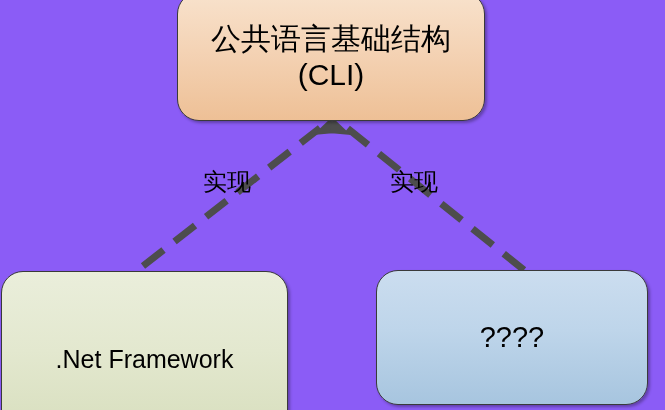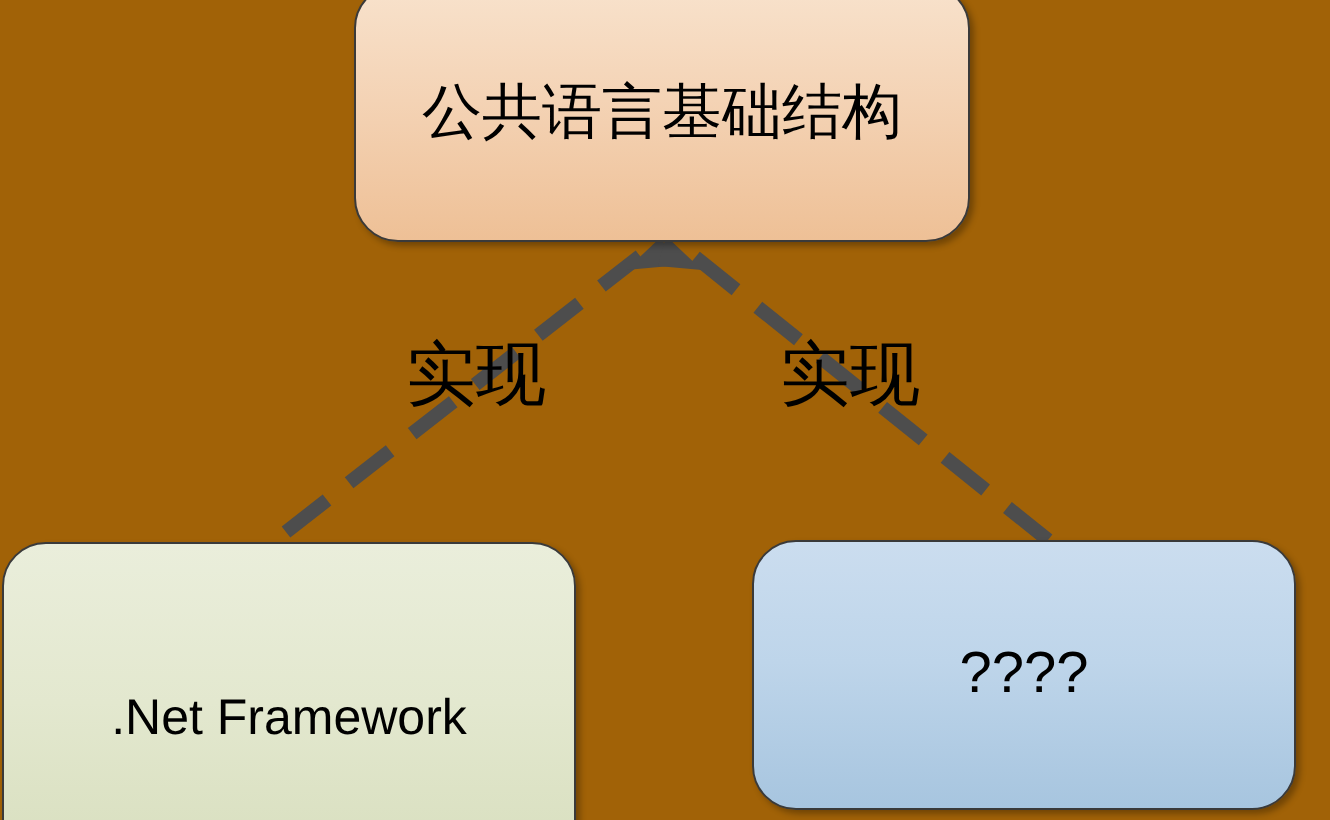--- a/index.html
+++ b/index.html
@@ -4,21 +4,21 @@
 <style>
   html, body {
     margin: 0;
     padding: 0;
     background: #ffffff;
   }
   #canvas {
     position: relative;
     width: 665px;
     height: 410px;
-    background: #a16207;
+    background: #8b5cf6;
     overflow: hidden;
     font-family: "Liberation Sans", "DejaVu Sans", sans-serif;
   }
 
   
   .node {
     position: absolute;
     box-sizing: border-box;
     border: 1px solid #3a3a3a;
     border-radius: 22px;
@@ -66,21 +66,21 @@
     left: 0;
     top: 0;
     width: 665px;
     height: 410px;
     pointer-events: none;
   }
 
   
   .edge-label {
     position: absolute;
-    font-size: 35px;
+    font-size: 24px;
     color: #000000;
     white-space: nowrap;
     line-height: 1;
   }
   #edge-label-left  { left: 203px; top: 170px; }
   #edge-label-right { left: 390px; top: 170px; }
 </style>
 </head>
 <body>
 
@@ -92,20 +92,21 @@
 
     <line x1="524" y1="270" x2="347" y2="128" stroke="#4d4d4d" stroke-width="7" stroke-dasharray="26 14" stroke-linecap="butt"></line>
 
     <polygon points="331,118 313,135 335,133" fill="#4d4d4d"></polygon>
     <polygon points="333,118 351,135 329,133" fill="#4d4d4d"></polygon>
   </svg>
 
   <div class="node" id="node-cli">
     <span>
       <span class="node-text">公共语言基础结构</span>
+      <span class="node-text">(CLI)</span>
     </span>
   </div>
 
   <div class="node" id="node-netfx">
     <span>
       <span class="node-text">.Net Framework</span>
     </span>
   </div>
 
   <div class="node" id="node-unknown">

